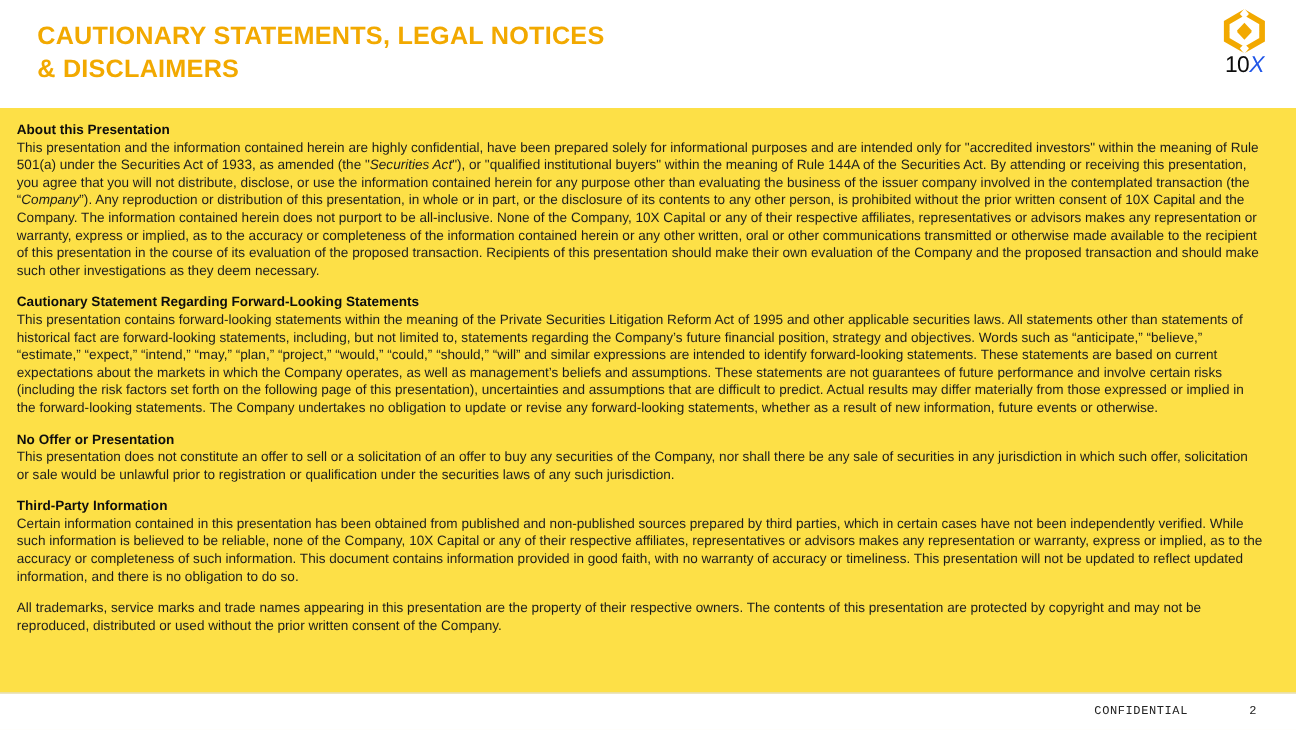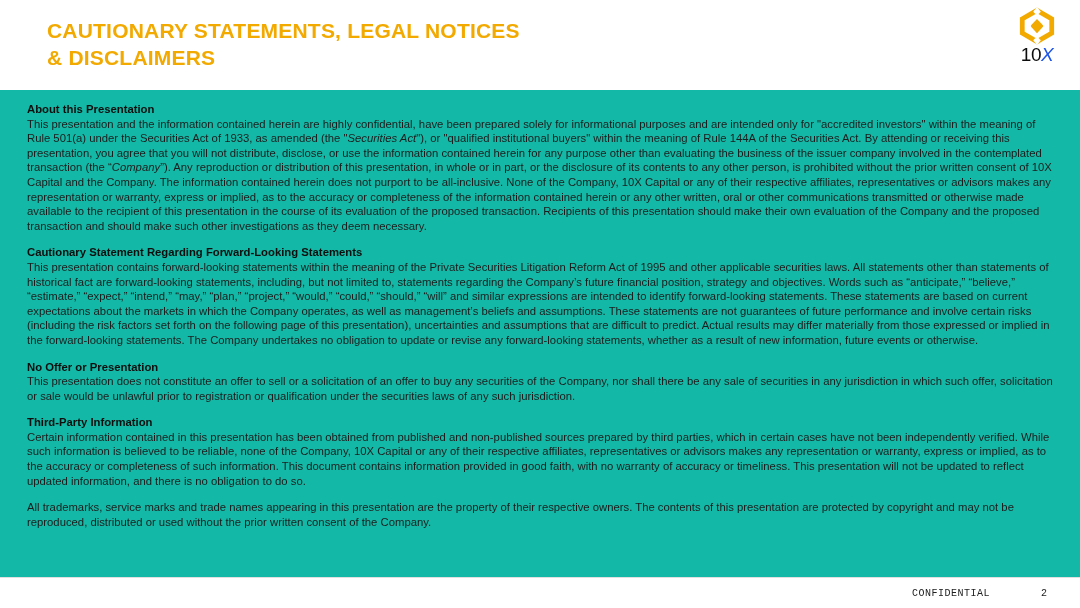--- a/index.html
+++ b/index.html
@@ -7,41 +7,41 @@
   body {
     font-family: "Liberation Sans", sans-serif;
     width: 1080px; height: 608px;
     position: relative;
     overflow: hidden;
     color: #1c1c1c;
   }
   .slide { width: 1080px; height: 608px; position: relative; background: #ffffff; }
 
   
-  .header { position: absolute; top: 0; left: 16px; right: 0; height: 90px; background: #ffffff; }
+  .header { position: absolute; top: 0; left: 0; right: 0; height: 90px; background: #ffffff; }
   .title {
     position: absolute; top: 17px; left: 31px;
     color: var(--accent, #F2A900);
     font-size: 21px; font-weight: 700; line-height: 27px;
     letter-spacing: 0.2px;
   }
 
   
   .logo { position: absolute; top: 7px; right: 16px; width: 54px; text-align: center; }
   .logo svg { display: block; margin: 0 auto; }
   .logo-text { font-size: 19px; font-weight: 400; line-height: 18px; letter-spacing: -0.5px; margin-top: 1px; }
   .logo-text .ten { color: #0c0c0c; }
   .logo-text .ex { color: var(--logo-x, #2056E8); font-style: italic; }
 
   
   .content {
     position: absolute; top: 90px; left: 0; right: 0; bottom: 30px;
-    background: #14b8a6;
+    background: #fde047;
     border-bottom: 1px solid #e0e0e0;
-    padding: 12px 27px 0 27px;
+    padding: 12px 27px 0 14px;
   }
   .section { margin-bottom: 12px; }
   .section h3 {
     font-size: 11.3px; font-weight: 700; color: #0e0e0e;
     line-height: 14.6px;
   }
   .section p {
     font-size: 11.3px; color: #1d1d1d;
     line-height: 14.6px;
   }

